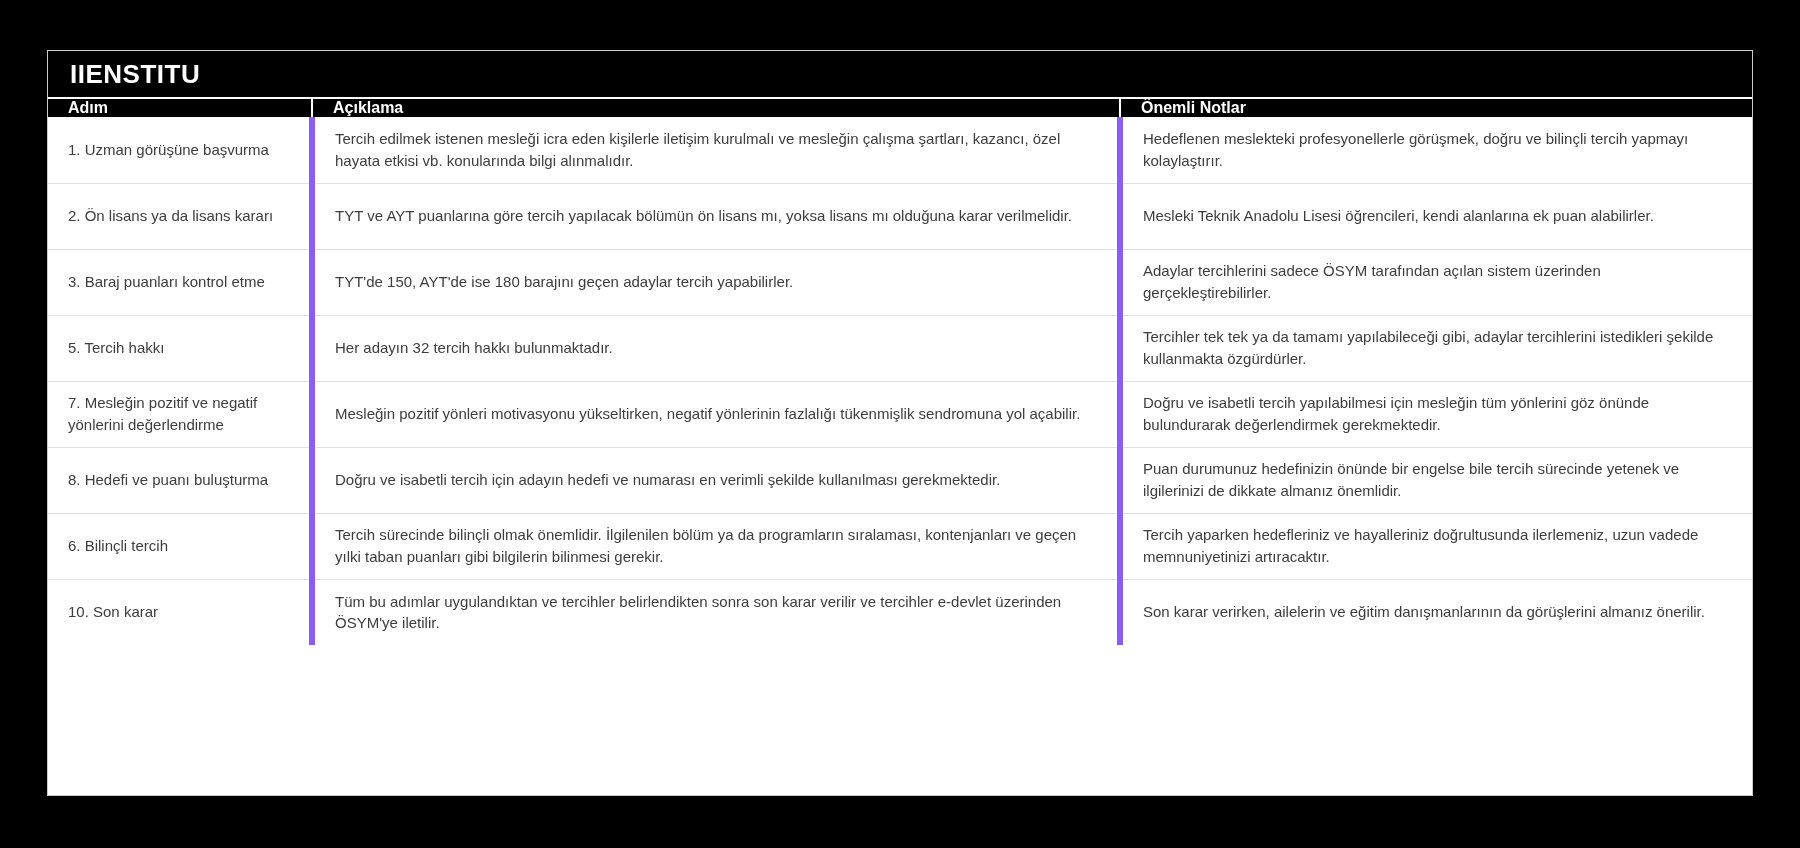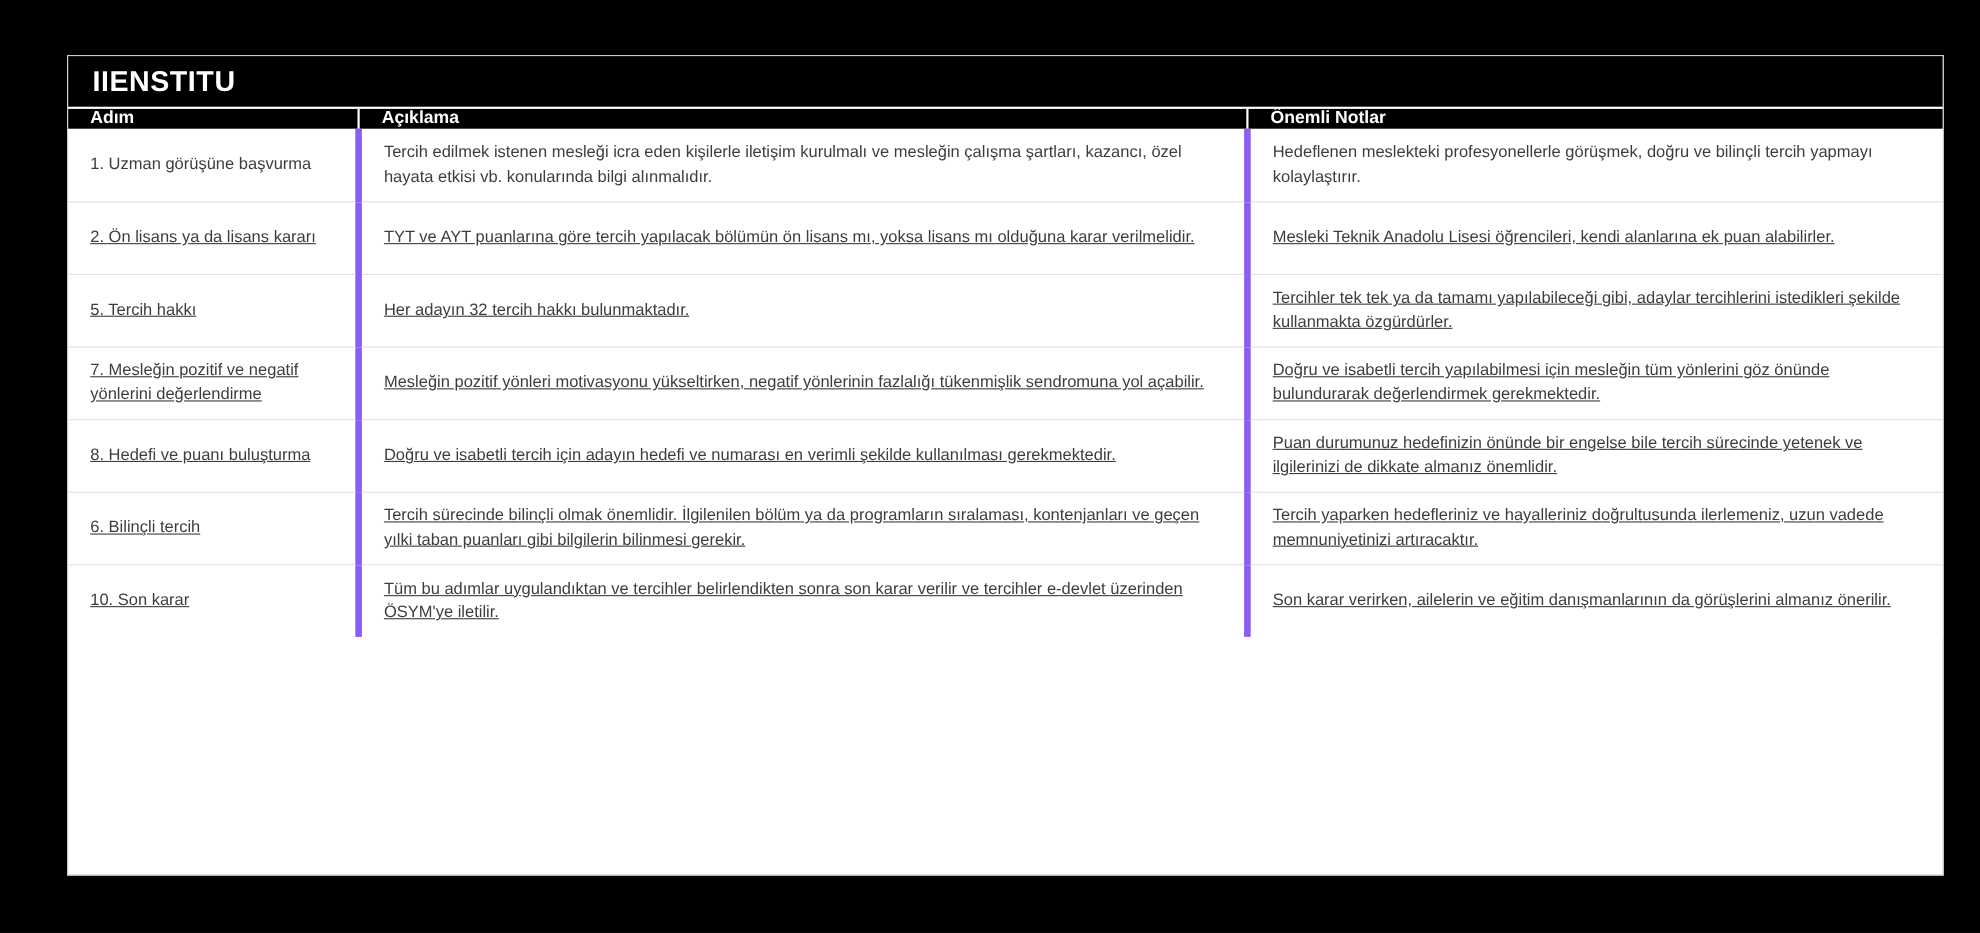--- a/index.html
+++ b/index.html
@@ -4,21 +4,21 @@
 <style>
   * { margin: 0; padding: 0; box-sizing: border-box; }
   html, body {
     width: 1800px; height: 848px;
     background: #000000;
     font-family: "Liberation Sans", "DejaVu Sans", sans-serif;
     overflow: hidden;
   }
   .panel {
     position: absolute;
-    left: 61px; top: 50px;
+    left: 47px; top: 50px;
     width: 1706px; height: 746px;
     background: #ffffff;
     border: 1px solid #c9c9c9;
   }
   .title-bar {
     background: #000000;
     height: 46px;
     display: flex;
     align-items: center;
     padding: 0 22px;
@@ -40,21 +40,21 @@
     color: #ffffff;
     text-align: left;
     font-size: 16px;
     font-weight: bold;
     height: 18px;
     padding: 0 20px;
     vertical-align: middle;
   }
   table.steps thead th + th { border-left: 2px solid #ffffff; }
   table.steps tbody tr { height: 66px; background: #ffffff; }
-  table.steps tbody tr + tr td { border-top: 1px solid #e2e2e2; text-decoration: underline; }
+  table.steps tbody tr + tr td { border-top: 1px solid #e2e2e2; }
   table.steps tbody td {
     font-size: 15px;
     color: #3d3d3d;
     line-height: 1.45;
     padding: 10px 20px;
     vertical-align: middle;
     overflow: hidden;
   }
   table.steps tbody td + td { border-left: 6px solid #8b5cf6; }
   col.c-step { width: 264px; }
@@ -86,20 +86,25 @@
     <td>1. Uzman görüşüne başvurma</td>
     <td>Tercih edilmek istenen mesleği icra eden kişilerle iletişim kurulmalı ve mesleğin çalışma şartları, kazancı, özel hayata etkisi vb. konularında bilgi alınmalıdır.</td>
     <td>Hedeflenen meslekteki profesyonellerle görüşmek, doğru ve bilinçli tercih yapmayı kolaylaştırır.</td>
   </tr>
         <tr>
     <td>2. Ön lisans ya da lisans kararı</td>
     <td>TYT ve AYT puanlarına göre tercih yapılacak bölümün ön lisans mı, yoksa lisans mı olduğuna karar verilmelidir.</td>
     <td>Mesleki Teknik Anadolu Lisesi öğrencileri, kendi alanlarına ek puan alabilirler.</td>
   </tr>
         <tr>
+    <td>3. Baraj puanları kontrol etme</td>
+    <td>TYT'de 150, AYT'de ise 180 barajını geçen adaylar tercih yapabilirler.</td>
+    <td>Adaylar tercihlerini sadece ÖSYM tarafından açılan sistem üzerinden gerçekleştirebilirler.</td>
+  </tr>
+        <tr>
     <td>5. Tercih hakkı</td>
     <td>Her adayın 32 tercih hakkı bulunmaktadır.</td>
     <td>Tercihler tek tek ya da tamamı yapılabileceği gibi, adaylar tercihlerini istedikleri şekilde kullanmakta özgürdürler.</td>
   </tr>
         <tr>
     <td>7. Mesleğin pozitif ve negatif yönlerini değerlendirme</td>
     <td>Mesleğin pozitif yönleri motivasyonu yükseltirken, negatif yönlerinin fazlalığı tükenmişlik sendromuna yol açabilir.</td>
     <td>Doğru ve isabetli tercih yapılabilmesi için mesleğin tüm yönlerini göz önünde bulundurarak değerlendirmek gerekmektedir.</td>
   </tr>
         <tr>

